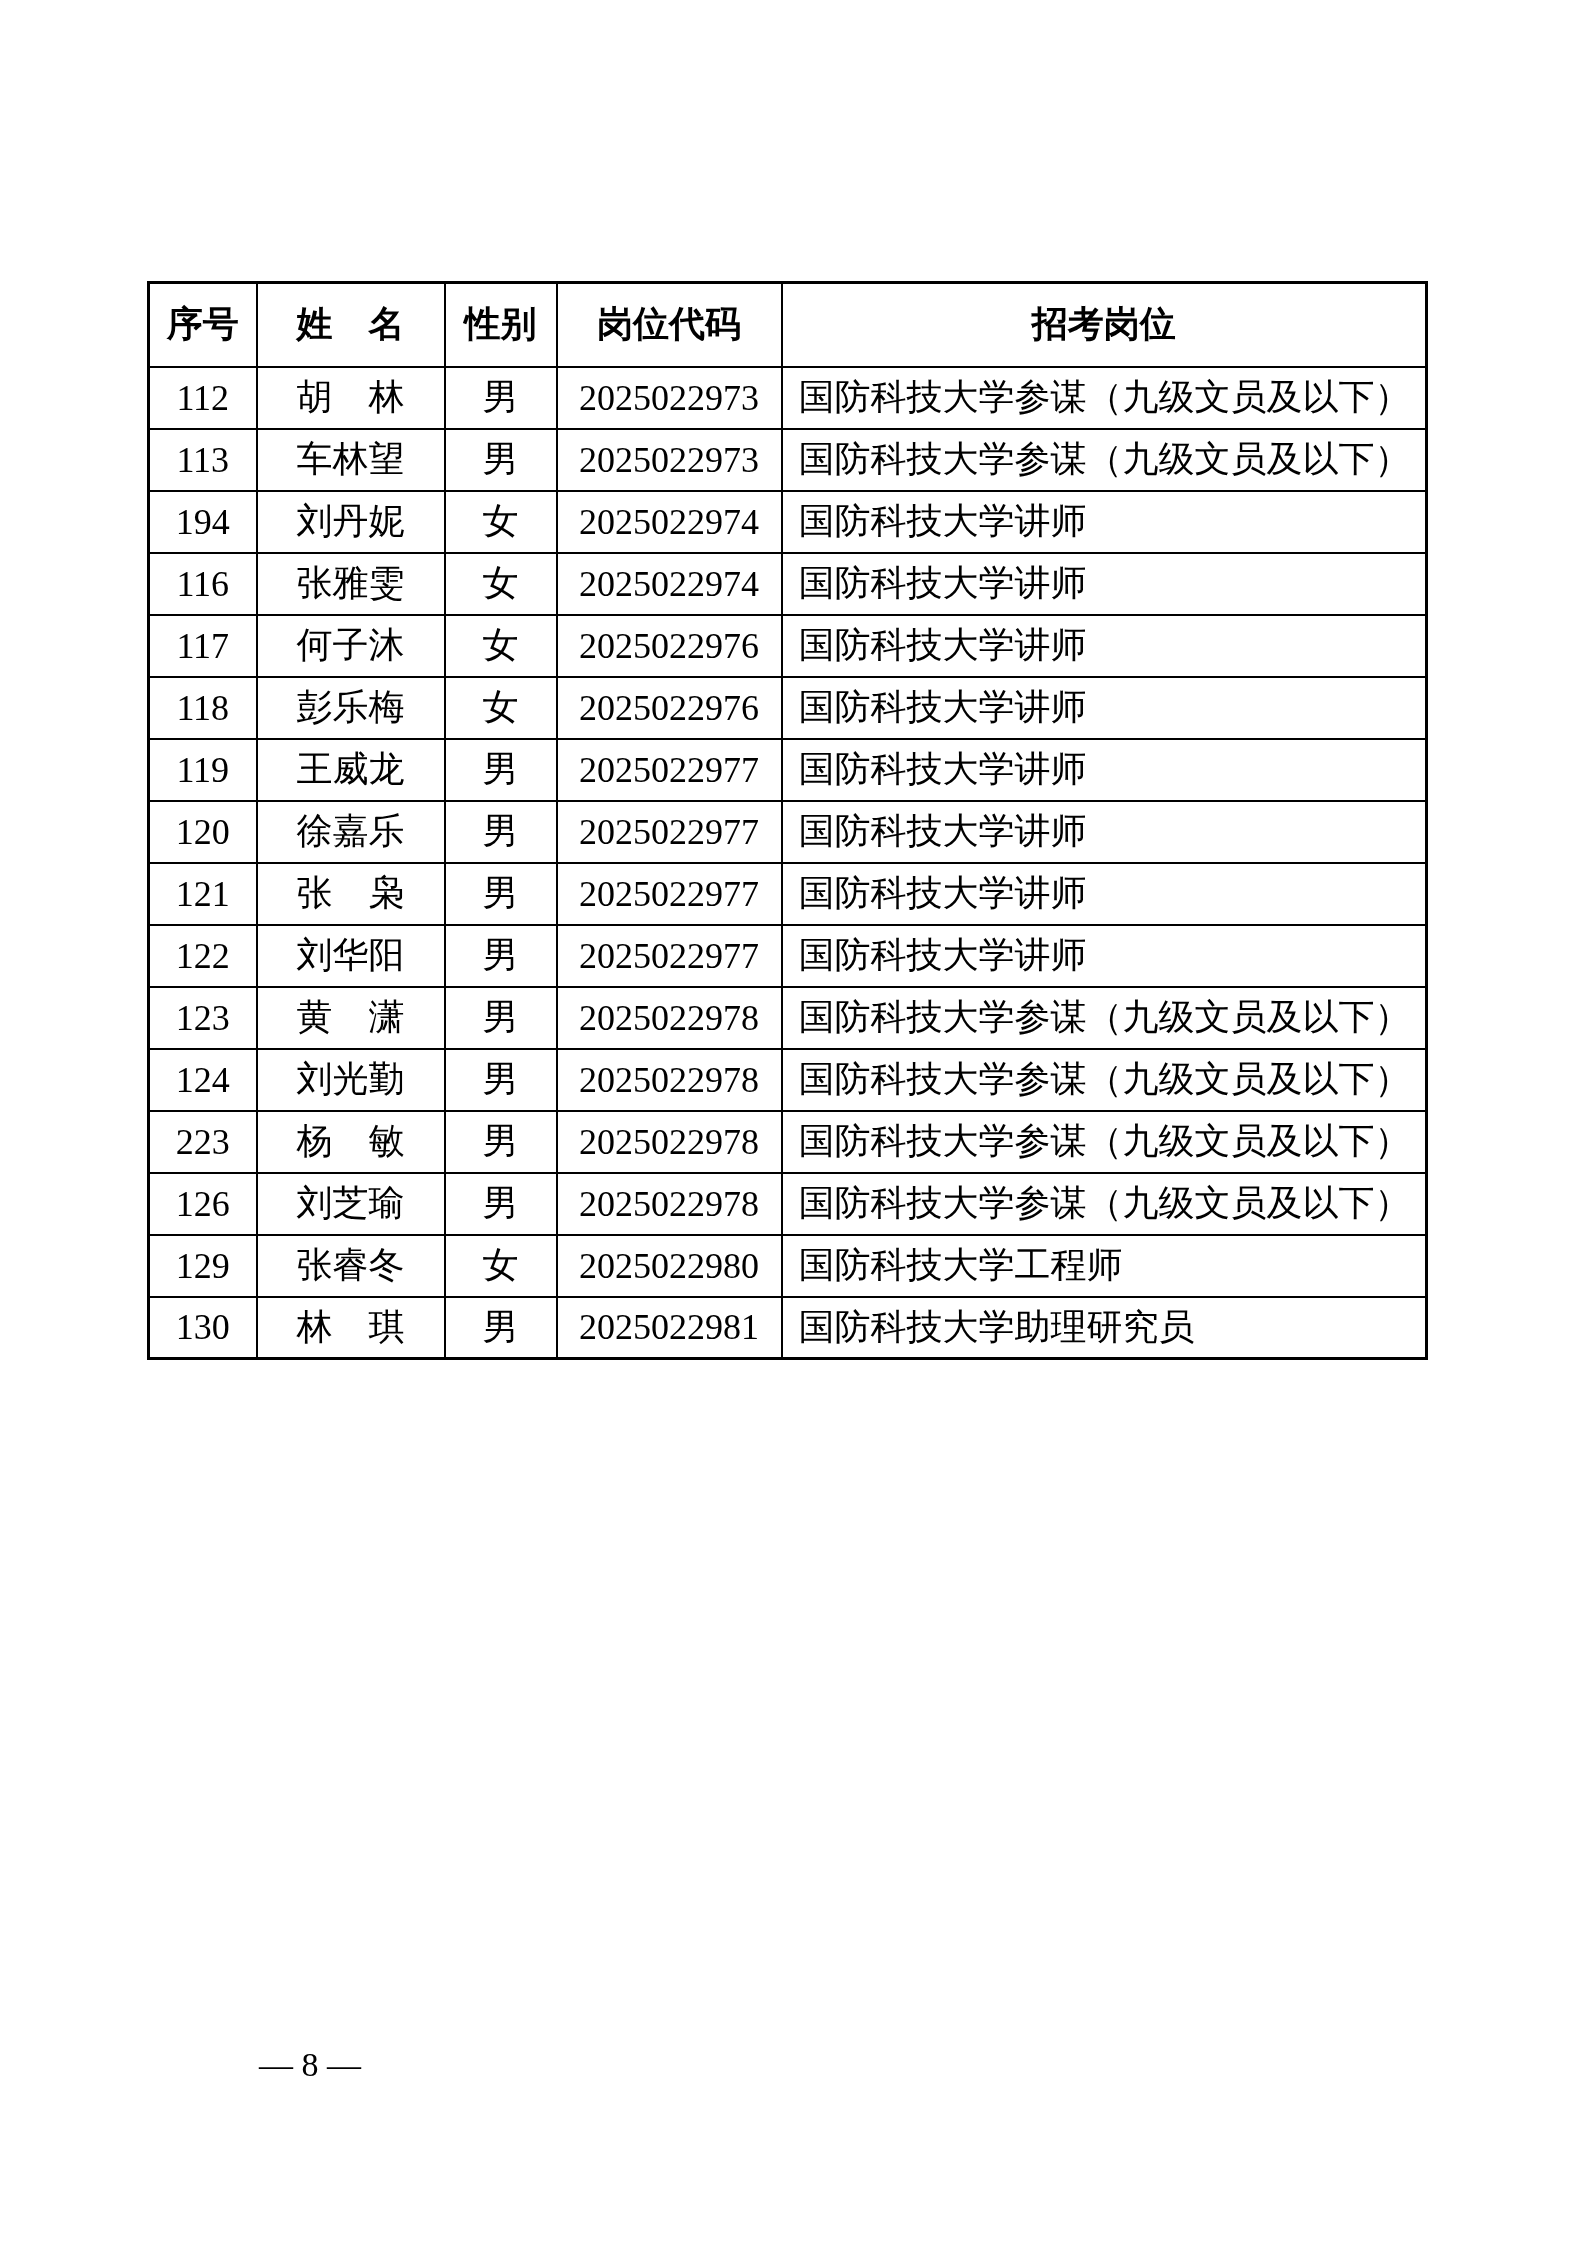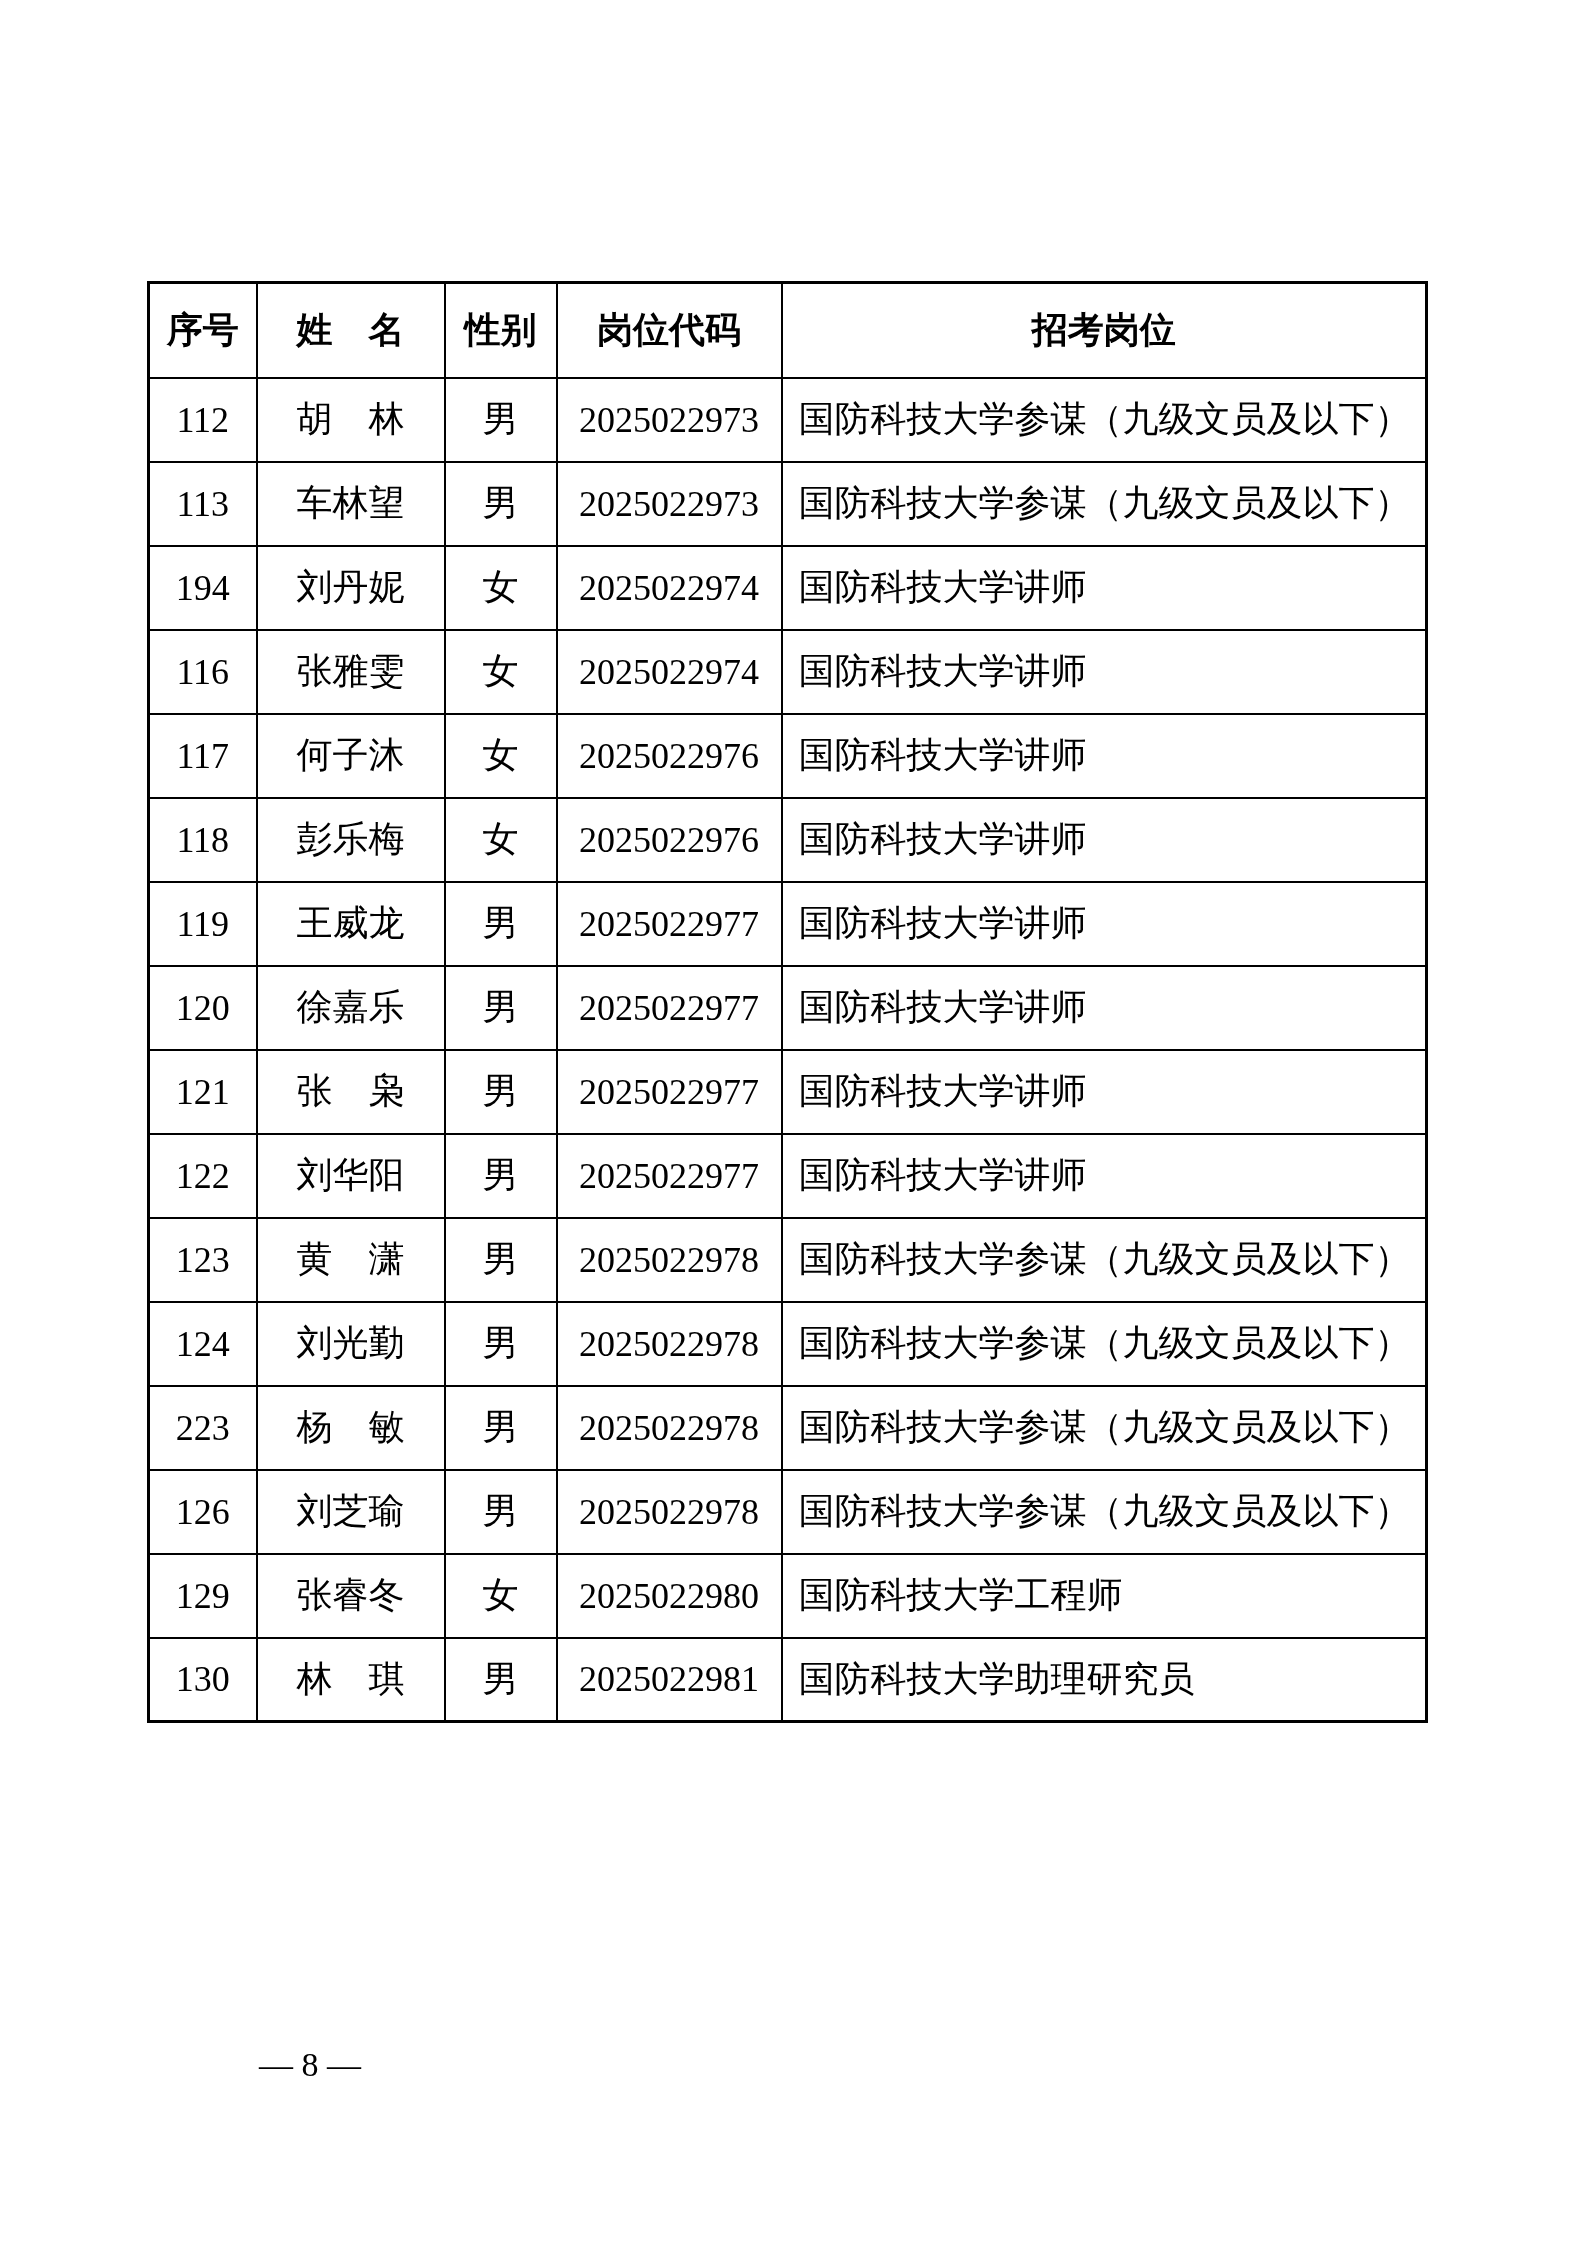--- a/index.html
+++ b/index.html
@@ -29,22 +29,22 @@
   .doc-table col.c-code   { width: 225px; }
   .doc-table col.c-post   { width: 645px; }
   .doc-table th, .doc-table td {
     border: 2px solid #000000;
     padding: 0;
     text-align: center;
     vertical-align: middle;
     overflow: hidden;
     white-space: nowrap;
   }
-  .doc-table thead tr { height: 95px; }
-  .doc-table tbody tr { height: 84px; }
+  .doc-table thead tr { height: 84px; }
+  .doc-table tbody tr { height: 62px; }
   .doc-table th {
     font-family: "Liberation Sans", "DejaVu Sans", sans-serif;
     font-weight: bold;
     font-size: 36px;
   }
   .doc-table td {
     font-size: 36px;
   }
   .doc-table td.cell-post {
     text-align: left;

